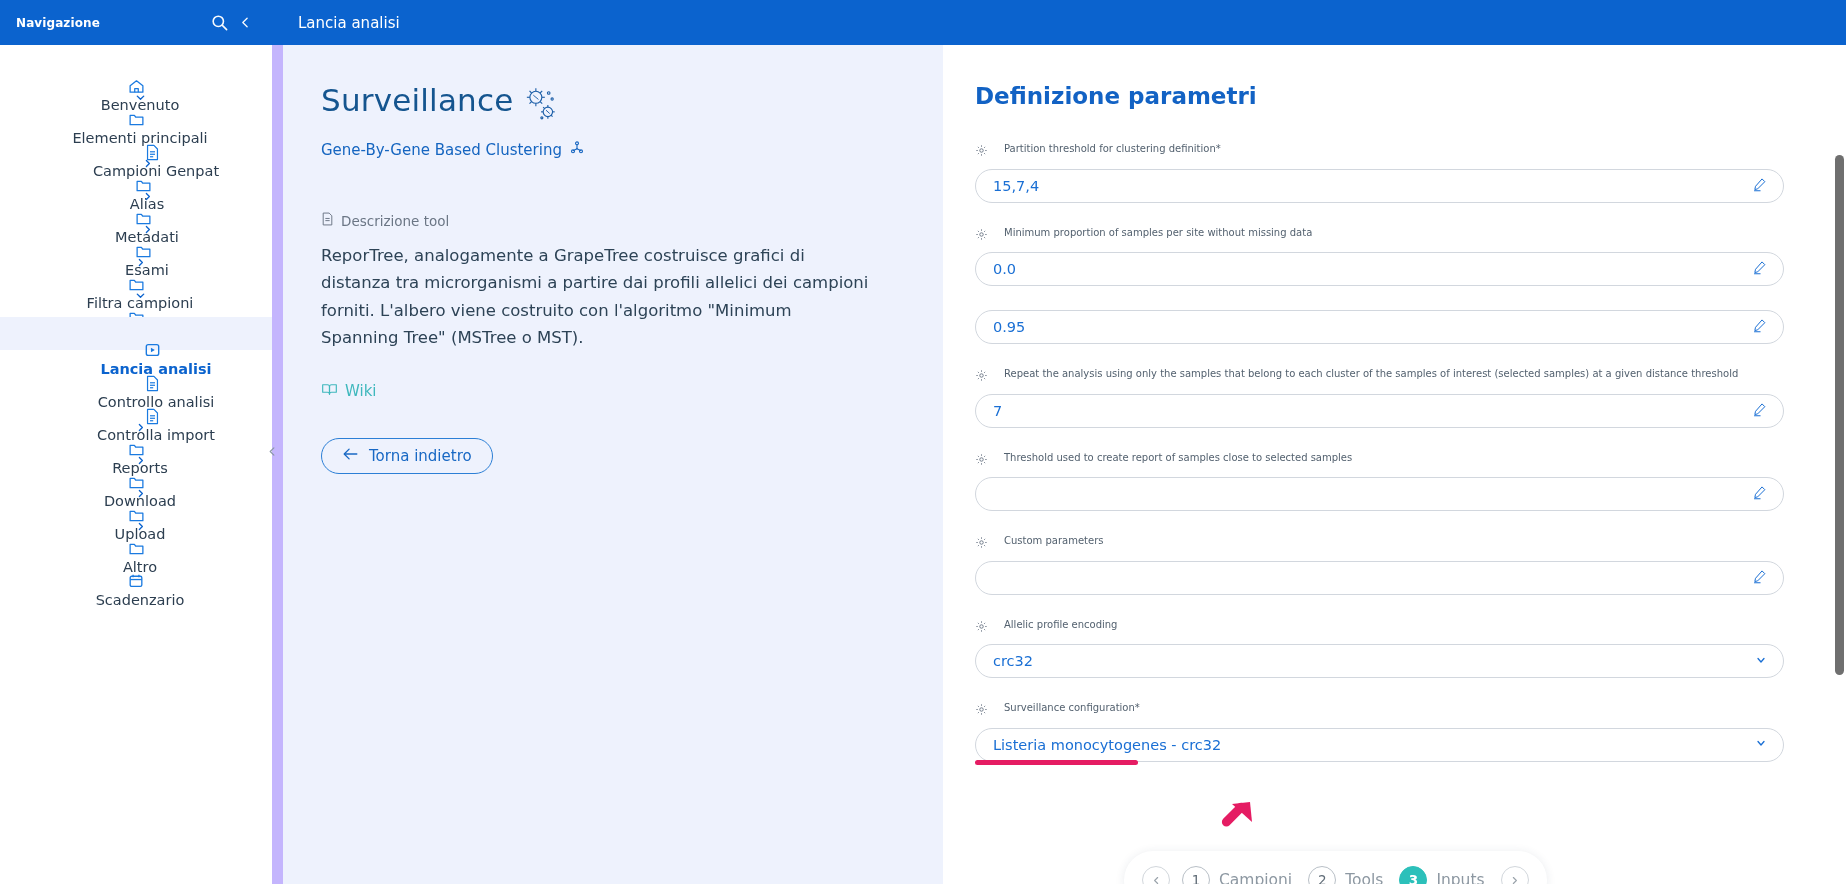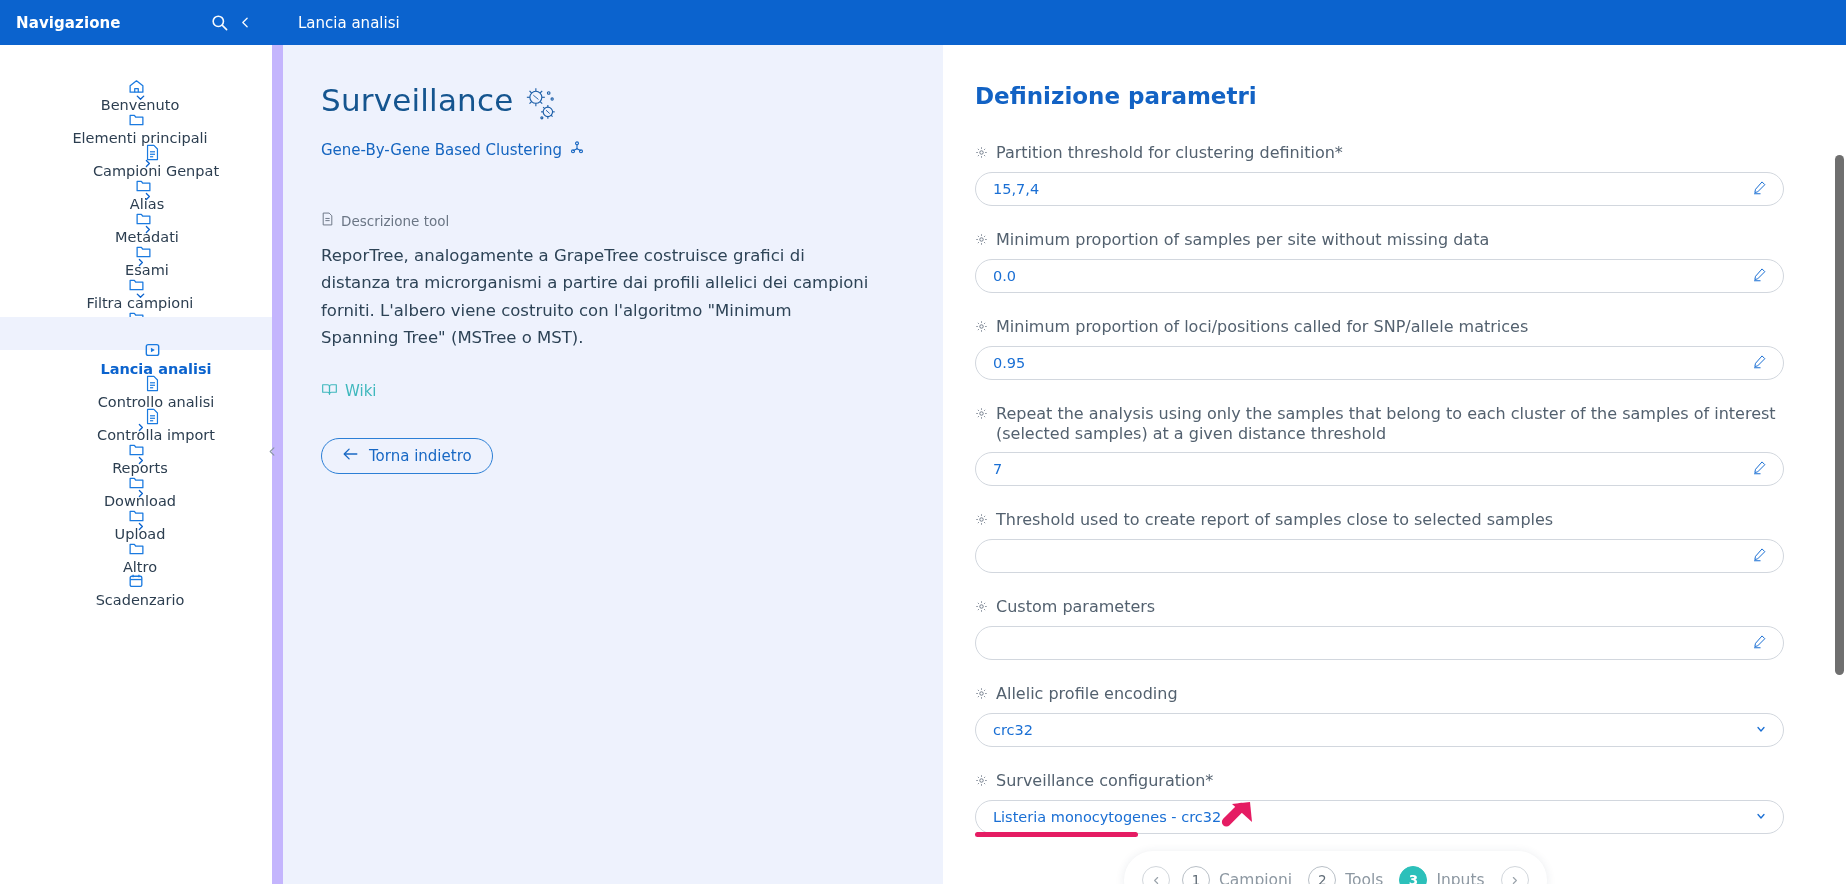--- a/index.html
+++ b/index.html
@@ -13,21 +13,21 @@
   
   .sidebar {
     width: 272px; height: 884px; background: #ffffff;
     display: flex; flex-direction: column; flex: 0 0 272px;
     position: relative; z-index: 5;
   }
   .sidebar-header {
     height: 45px; background: #0b63ce; display: flex; align-items: center;
     padding: 0 14px 0 16px; color: #fff; flex: 0 0 45px;
   }
-  .sidebar-title { font-size: 15px; font-weight: 600; letter-spacing: .1px; flex: 1; }
+  .sidebar-title { font-size: 12px; font-weight: 600; letter-spacing: .1px; flex: 1; }
   .sb-icon { width: 26px; height: 26px; display: flex; align-items: center; justify-content: center; opacity: .97; }
   .sidebar-body { flex: 1; padding-top: 8px; overflow: hidden; }
 
   .nav-item {
     display: flex; align-items: center; height: 33px;
     font-size: 14.5px; color: #2c3e50; cursor: pointer; position: relative; flex-direction: column;
   }
   .nav-item.active { background: #eef2fd; }
   .nav-item.active .nav-label { color: #0b63ce; font-weight: 700; }
   .chev {
@@ -97,21 +97,21 @@
   }
 
   
   .params-panel {
     flex: 1; background: #fff; padding: 38px 62px 40px 32px;
     overflow: hidden; position: relative;
   }
   .params-title { font-size: 23px; color: #1262c4; font-weight: 700; margin-bottom: 34px; }
   .field { margin-bottom: 24px; position: relative; }
   .field-label {
-    font-size: 16px; color: #53616f; display: flex; align-items: flex-start; gap: 8px;
+    font-size: 10px; color: #53616f; display: flex; align-items: flex-start; gap: 16px;
     margin-bottom: 8px; line-height: 1.25;
   }
   .gear { flex: 0 0 13px; margin-top: 1px; }
   .field-box {
     height: 34px; border: 1px solid #d2d7de; border-radius: 17px;
     display: flex; align-items: center; padding: 0 16px 0 17px;
     font-size: 14.5px; color: #1a6fd4; background: #fff; cursor: text;
   }
   .field-box .val { flex: 1; white-space: nowrap; overflow: hidden; }
   .pencil { color: #1a6fd4; flex: 0 0 auto; }
@@ -500,27 +500,20 @@
               </div>
               <div class="field-box">
                 <span class="val">0.0</span>
                 <span class="pencil"><svg width="15" height="15" viewBox="0 0 24 24" fill="none" stroke="#1a6fd4" stroke-width="1.6" stroke-linecap="round" stroke-linejoin="round">
                     <path d="M16.5 3.5 L20.5 7.5 L9 19 L4.5 20 L5.5 15.5 Z"></path>
                     <line x1="4" y1="22" x2="13" y2="22"></line>
                   </svg></span>
               </div>
             </div>
             <div class="field">
-              <div class="field-label">
-                <span class="gear"><svg width="13" height="13" viewBox="0 0 24 24" fill="none" stroke="#6b7685" stroke-width="1.7">
-                    <circle cx="12" cy="12" r="3.2"></circle>
-                    <path d="M12 2.5v2.6M12 18.9v2.6M21.5 12h-2.6M5.1 12H2.5M18.7 5.3l-1.8 1.8M7.1 16.9l-1.8 1.8M18.7 18.7l-1.8-1.8M7.1 7.1L5.3 5.3"></path>
-                  </svg></span>
-                <span>Minimum proportion of loci/positions called for SNP/allele matrices</span>
-              </div>
               <div class="field-box">
                 <span class="val">0.95</span>
                 <span class="pencil"><svg width="15" height="15" viewBox="0 0 24 24" fill="none" stroke="#1a6fd4" stroke-width="1.6" stroke-linecap="round" stroke-linejoin="round">
                     <path d="M16.5 3.5 L20.5 7.5 L9 19 L4.5 20 L5.5 15.5 Z"></path>
                     <line x1="4" y1="22" x2="13" y2="22"></line>
                   </svg></span>
               </div>
             </div>
             <div class="field">
               <div class="field-label">

